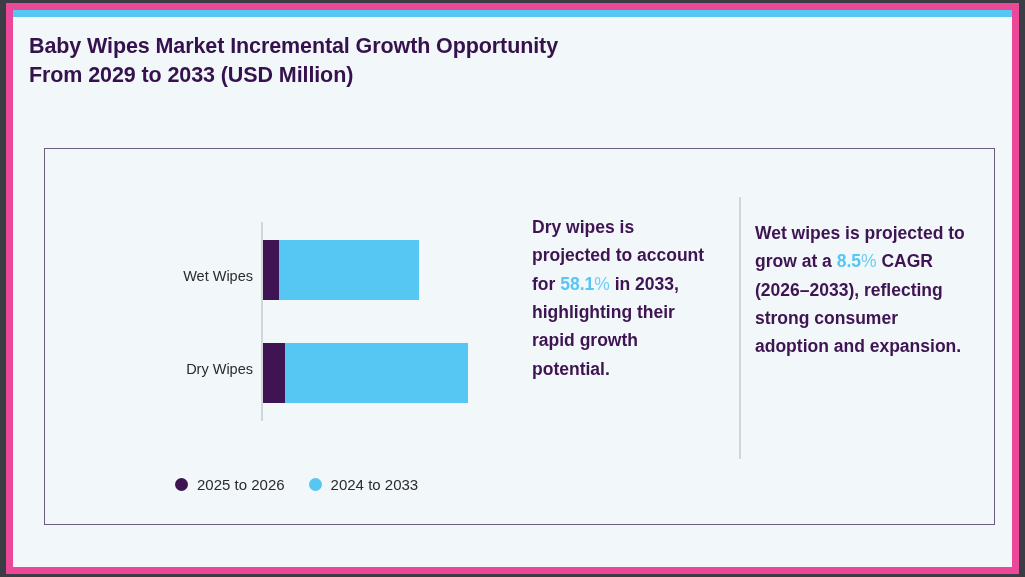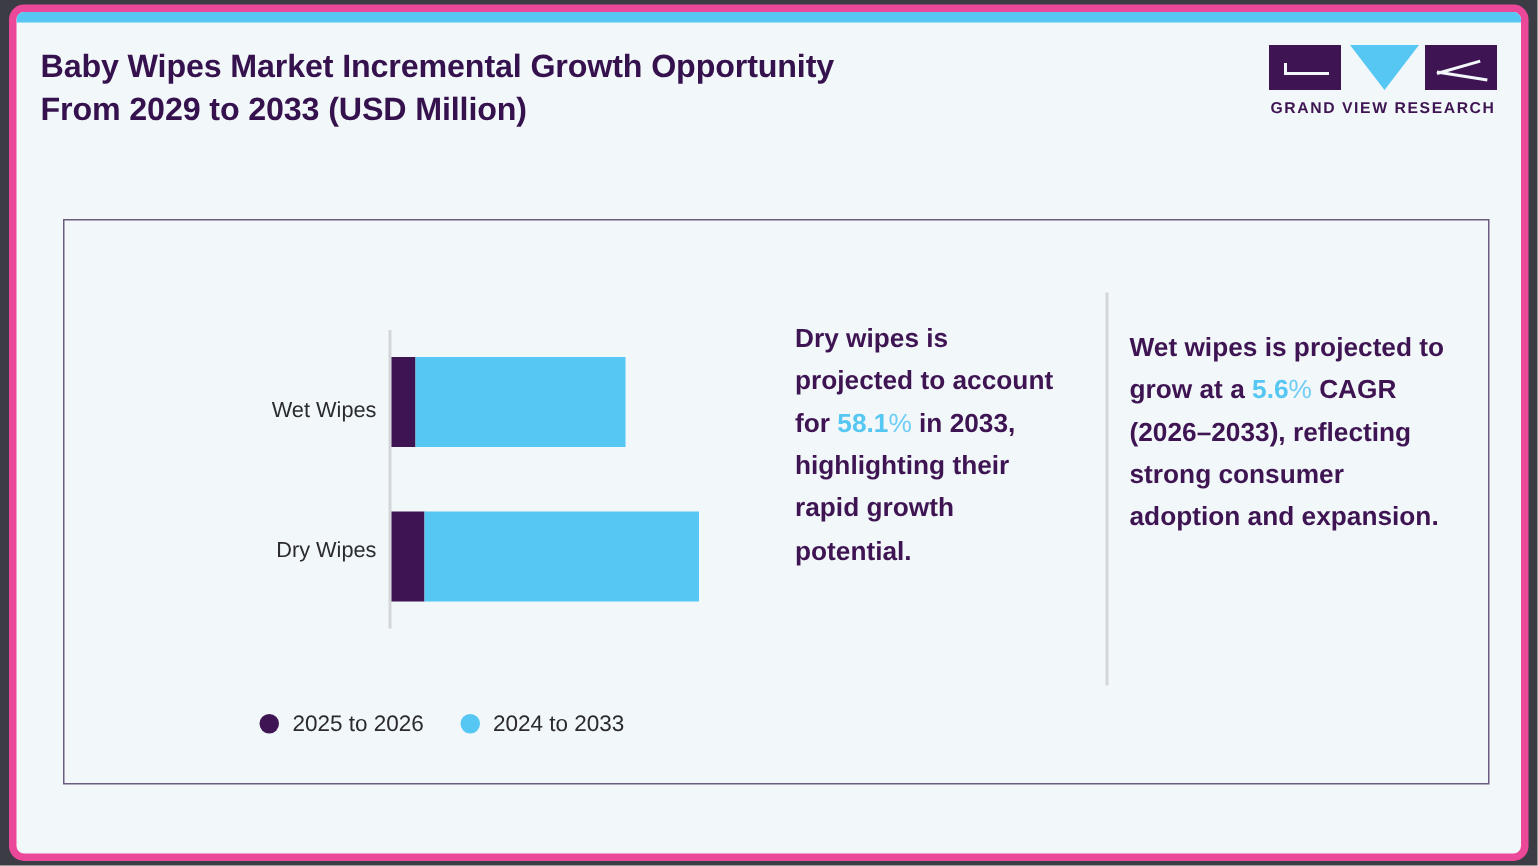--- a/index.html
+++ b/index.html
@@ -4,22 +4,22 @@
 <style>
   html,body{margin:0;padding:0;}
   body{
     width:1025px;height:577px;overflow:hidden;
     background:#3c3c44;
     font-family:"Liberation Sans", sans-serif;
     -webkit-font-smoothing:antialiased;
   }
   .frame{
     position:absolute;left:6px;top:3px;width:1013px;height:571px;
-    background:#F2F7FA;border-radius:10px;overflow:hidden;
-    border:5px solid #ec4899;box-sizing:border-box;
+    background:#F2F7FA;border-radius:0;overflow:hidden;
+    border:7px solid #ec4899;box-sizing:border-box;
   }
   .accent-bar{
     position:absolute;left:0;top:0;width:100%;height:7px;background:#55C7F2;
   }
   
   .title{
     position:absolute;left:16px;top:22px;width:700px;
     font-size:21.5px;font-weight:bold;line-height:1.34;
     color:#35124D;letter-spacing:-0.1px;
   }
@@ -86,32 +86,20 @@
 
 <div class="frame">
 
   <div class="accent-bar"></div>
 
   <div class="title">
     <div>Baby Wipes Market Incremental Growth Opportunity</div>
     <div>From 2029 to 2033 (USD Million)</div>
   </div>
 
-  <div class="logo">
-    <div class="logo-marks">
-      <div class="lm lm-left"></div>
-      <div class="lm-g"></div>
-      <div class="lm-g2"></div>
-      <div class="lm-tri"></div>
-      <div class="lm lm-right"></div>
-      <div class="lm-r"></div>
-      <div class="lm-r2"></div>
-    </div>
-    <div class="logo-text">GRAND VIEW RESEARCH</div>
-  </div>
 
   <div class="card">
 
     <div class="chart">
       <div class="axis"></div>
 
       <div class="cat-label wet">Wet Wipes</div>
       <div class="cat-label dry">Dry Wipes</div>
 
       <div class="bar bar-wet">
@@ -133,16 +121,16 @@
       <div class="leg-item">
         <span class="leg-dot" style="background:#55C7F2;"></span>
         <span class="leg-text">2024 to 2033</span>
       </div>
     </div>
 
     <div class="callout callout-1"><span>Dry wipes is projected to account for </span><span class="hl">58.1</span><span class="hl-pct">%</span><span> in 2033, highlighting their rapid growth potential.</span></div>
 
     <div class="divider"></div>
 
-    <div class="callout callout-2"><span>Wet wipes is projected to grow at a </span><span class="hl">5.6</span><span class="hl-pct">%</span><span> CAGR (2026–2033), reflecting strong consumer adoption and expansion.</span></div>
+    <div class="callout callout-2"><span>Wet wipes is projected to grow at a </span><span class="hl">8.5</span><span class="hl-pct">%</span><span> CAGR (2026–2033), reflecting strong consumer adoption and expansion.</span></div>
 
   </div>
 </div>
 
 </body></html>

